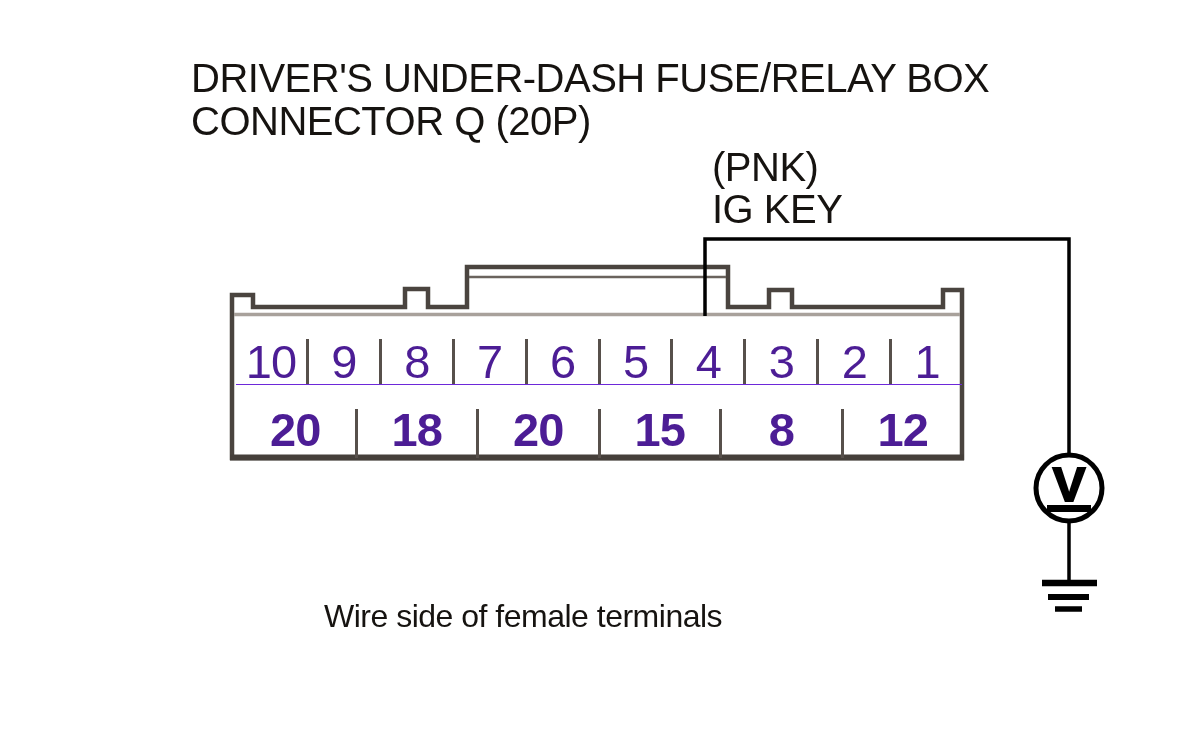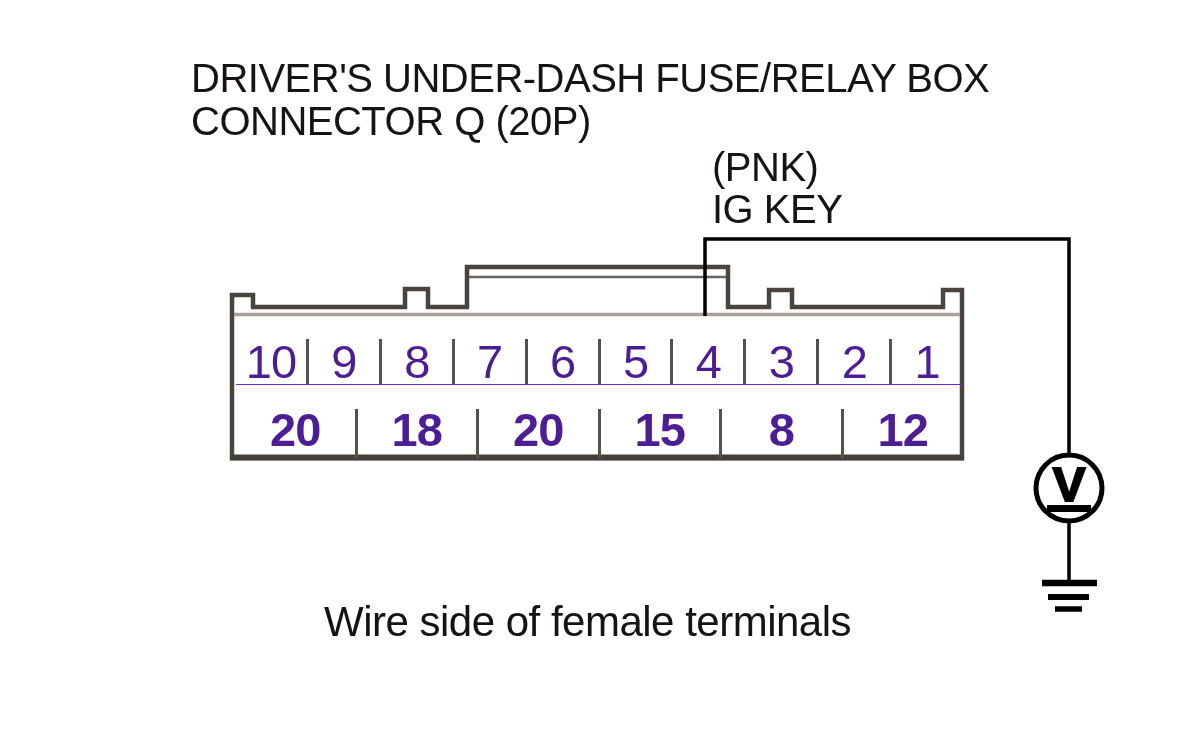--- a/index.html
+++ b/index.html
@@ -29,21 +29,21 @@
     font-size: 40px;
     line-height: 42px;
     letter-spacing: -0.5px;
     color: #161310;
     white-space: nowrap;
   }
   .caption {
     position: absolute;
     left: 324px;
     top: 598px;
-    font-size: 42px;
+    font-size: 32px;
     letter-spacing: -0.5px;
     color: #161310;
     white-space: nowrap;
   }
   svg.wiring { position: absolute; left: 0; top: 0; }
   #pin-grid {
     position: absolute;
     left: 236px;
     top: 315px;
     width: 726px;

